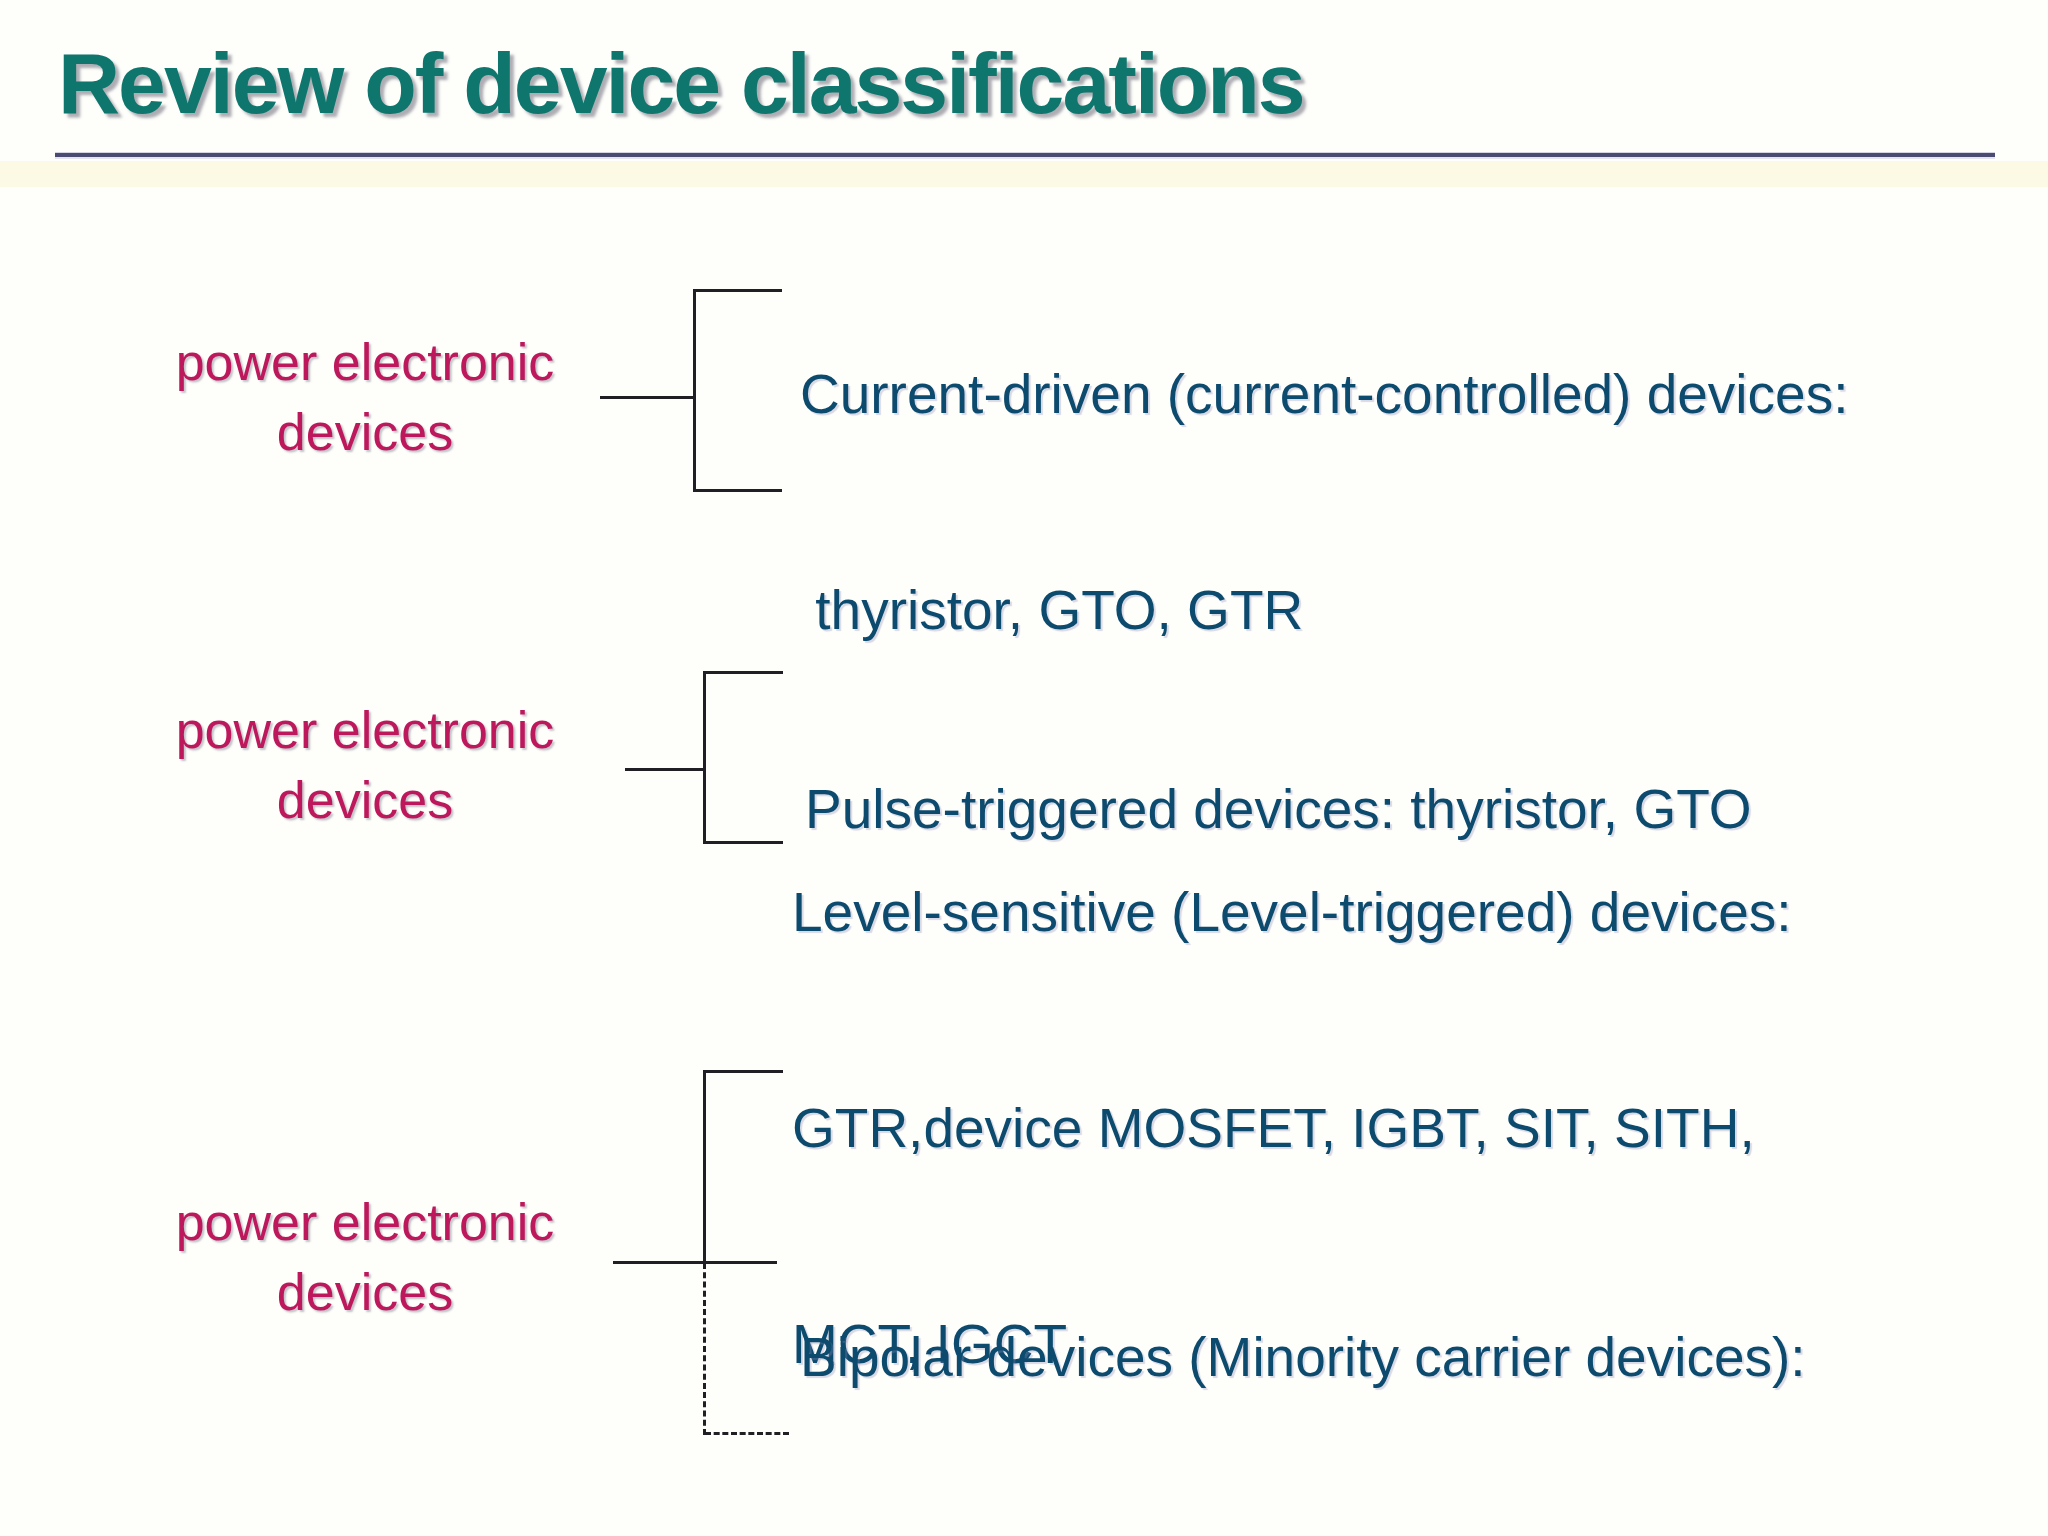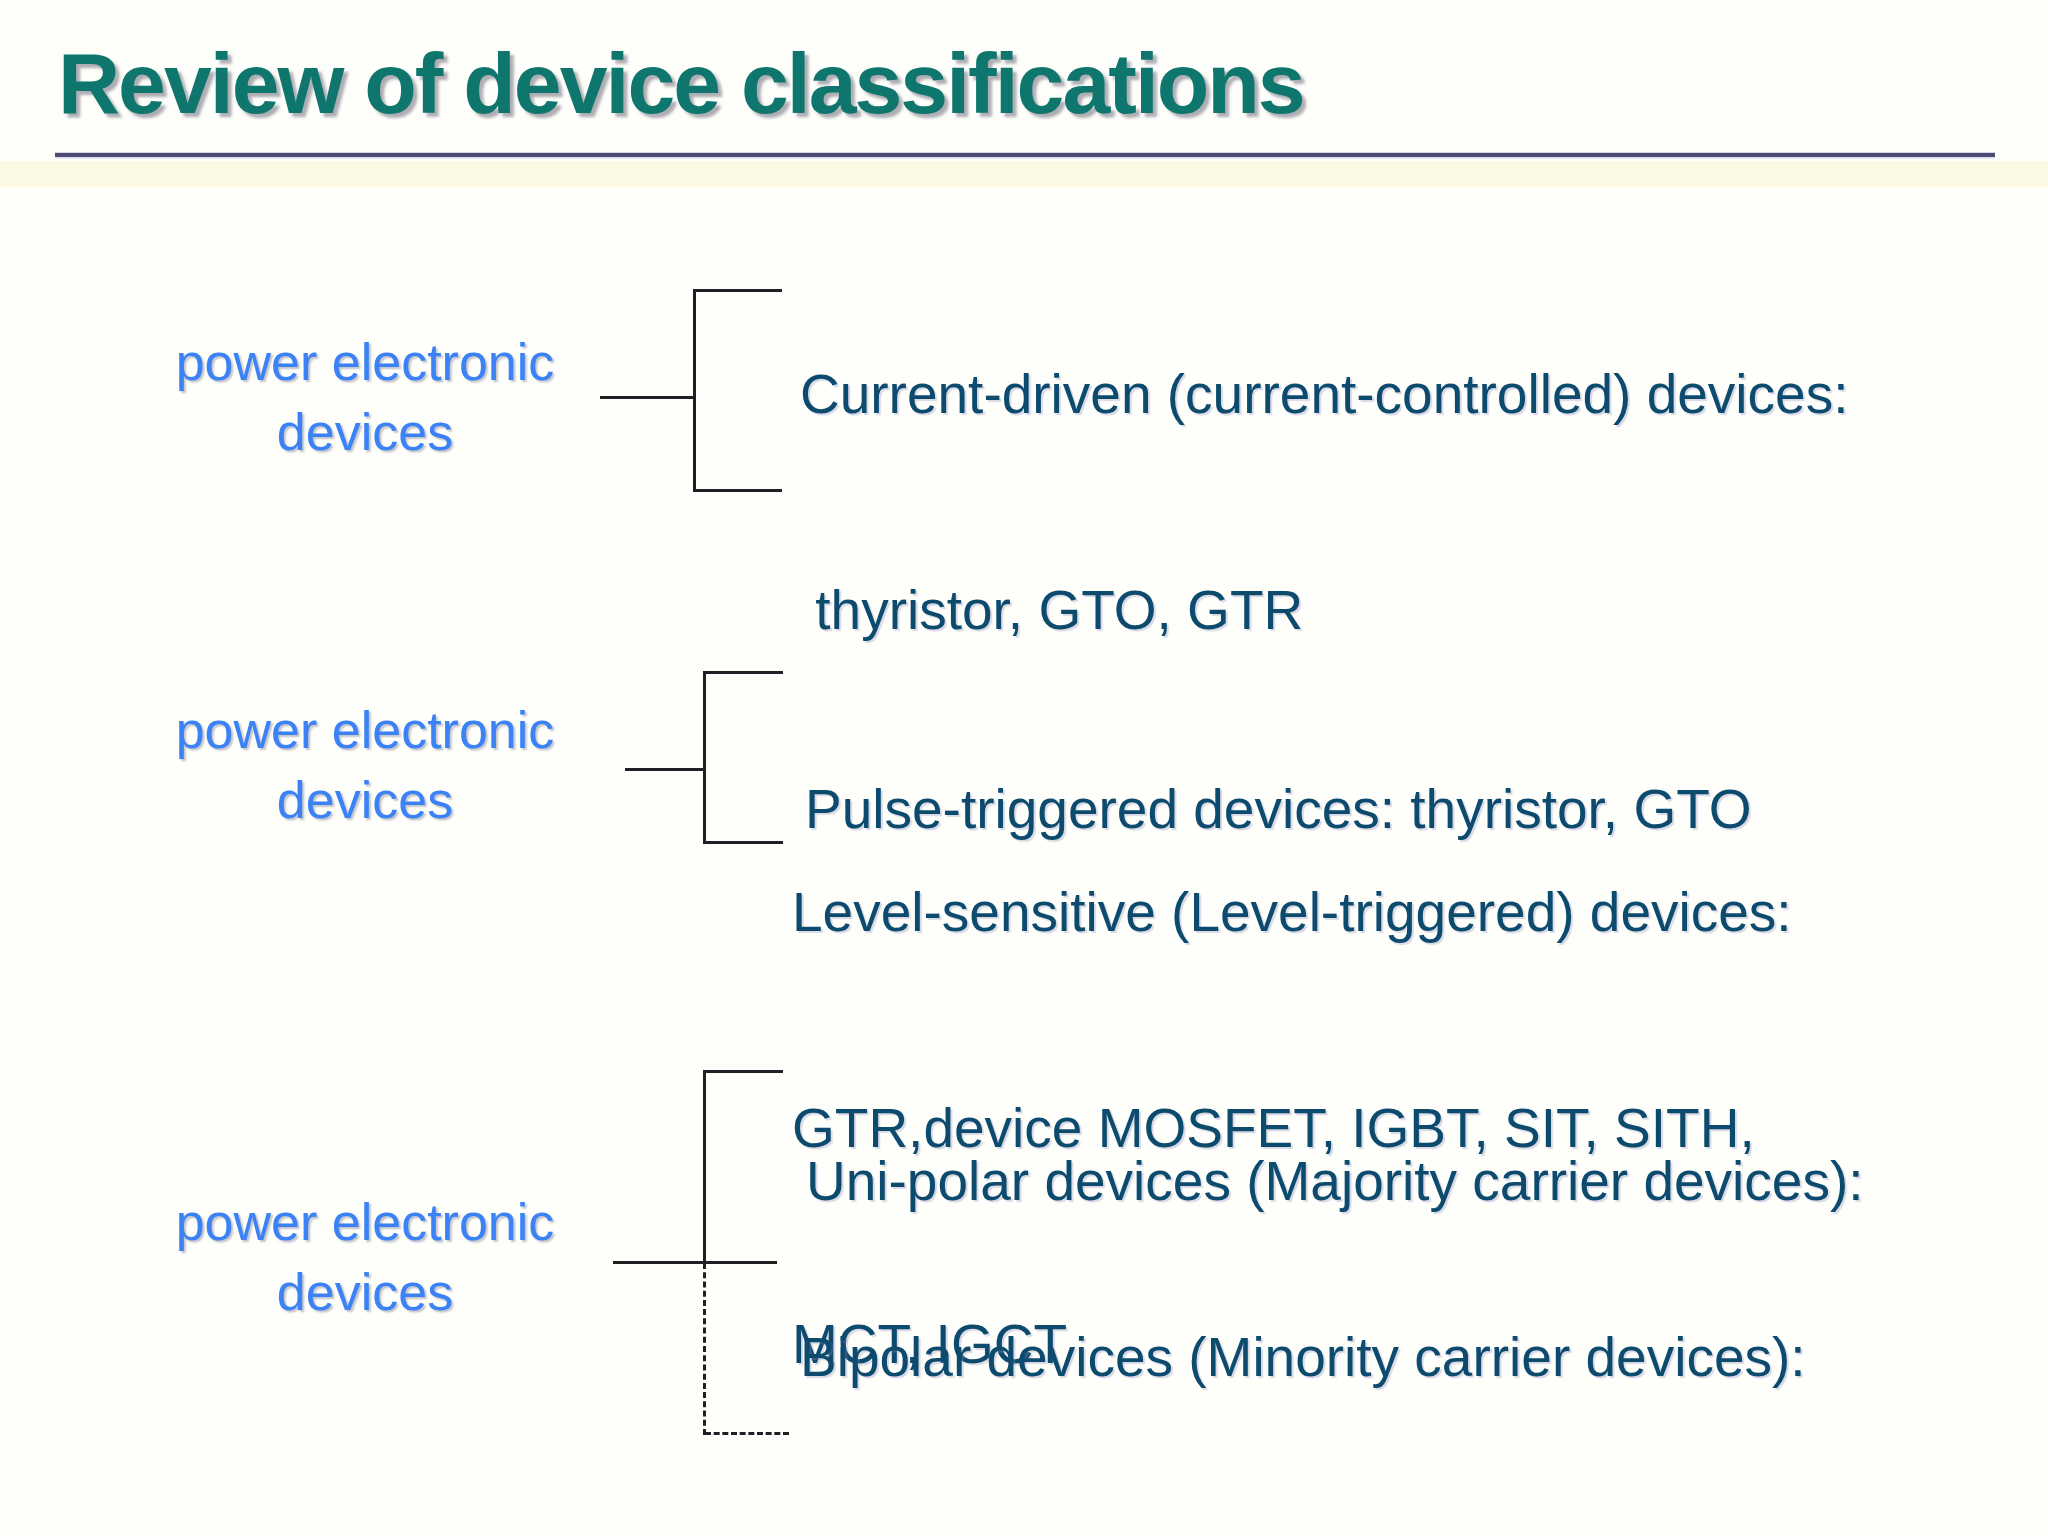--- a/index.html
+++ b/index.html
@@ -21,21 +21,21 @@
     background:#4a4a72;
     box-shadow:0 -1px 0 rgba(170,170,205,.5), 0 2px 0 rgba(190,190,220,.4);
   }
   .band{
     position:absolute;left:0;top:161px;width:2048px;height:26px;
     background:rgba(250,243,196,0.42);
   }
   .lbl{
     position:absolute;left:130px;width:470px;
     text-align:center;font-size:52px;line-height:70px;
-    color:#3b82f6;
+    color:#be185d;
     text-shadow:2px 2px 2px rgba(125,125,140,0.45);
   }
   .t{
     position:absolute;font-size:55px;line-height:72px;
     color:#0c4a6e;white-space:pre;
     text-shadow:2px 2px 1px rgba(140,140,185,0.32);
   }
   .hl{position:absolute;height:3px;background:#1f1f24;}
   .vl{position:absolute;width:3px;background:#1f1f24;}
   .hd{position:absolute;height:0;border-top:3px dashed #1f1f24;}
@@ -91,21 +91,20 @@
     <div>devices</div>
   </div>
 
   <div class="hl" style="left:613px;top:1261px;width:164px"></div>
   <div class="vl" style="left:703px;top:1070px;height:193px"></div>
   <div class="hl" style="left:703px;top:1070px;width:80px"></div>
   <div class="vd" style="left:703px;top:1263px;height:172px"></div>
   <div class="hd" style="left:705px;top:1432px;width:84px"></div>
 
   <div class="t" style="left:806px;top:1001px">
-    <div>Uni-polar devices (Majority carrier devices):</div>
   </div>
 
   <div class="t" style="left:800px;top:1177px">
     <div>Bipolar devices (Minority carrier devices):</div>
     
     
   </div>
 
   <div class="t" style="left:815px;top:1402px">
     

